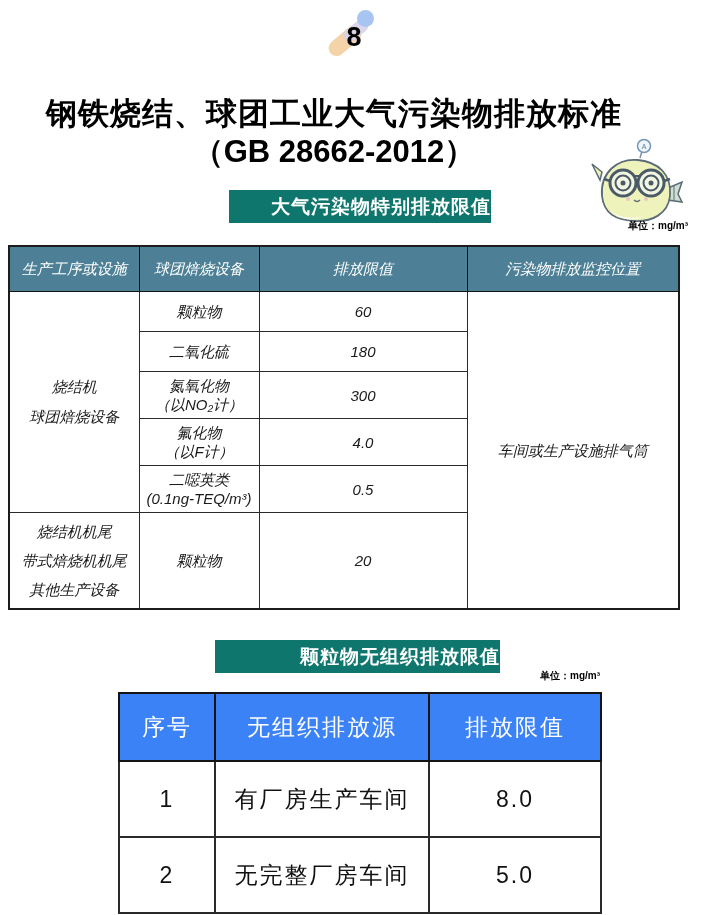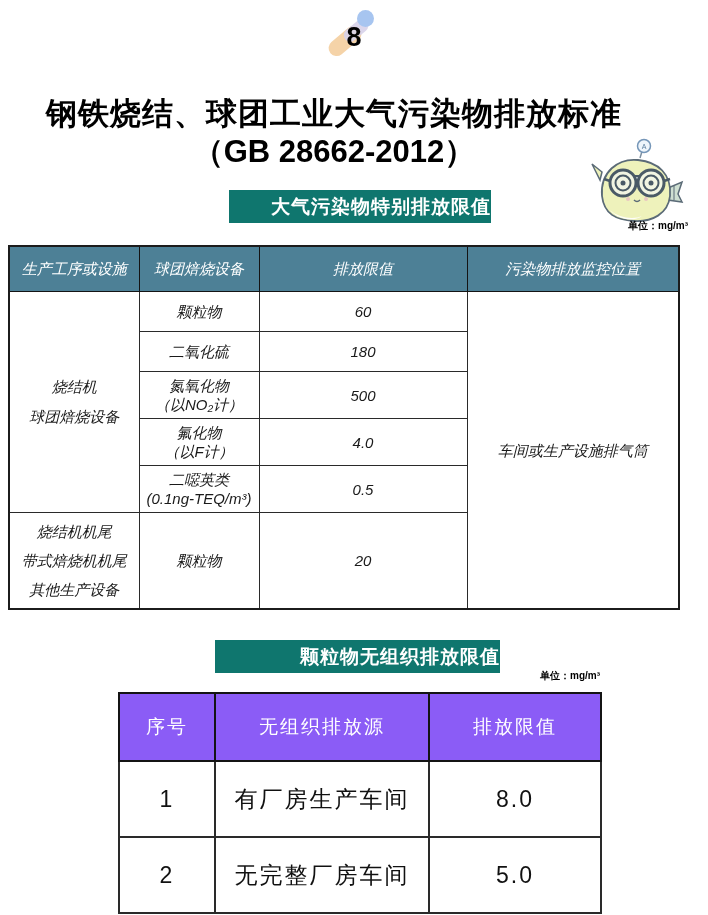--- a/index.html
+++ b/index.html
@@ -41,21 +41,21 @@
   .table1 th { background:#4d8096; color:#ffffff; font-weight:normal; font-size:15px;
                height:42px; border:1px solid #141414; }
   .table1 td { border:1px solid #2a2a2a; text-align:center; vertical-align:middle;
                font-size:15px; color:#1a1a1a; line-height:19px; padding:4px; }
   .h40{height:40px} .h46{height:46px} .h42{height:42px} .h80{height:80px}
   .stackA div { line-height:30px; }
   .stackB div { line-height:29px; }
 
   
   .table2 { position:absolute; left:118px; top:692px; width:482px; border:2px solid #141414; }
-  .table2 th { background:#8b5cf6; color:#ffffff; font-weight:normal; font-size:19px;
+  .table2 th { background:#3b82f6; color:#ffffff; font-weight:normal; font-size:23px;
                height:64px; border:2px solid #141414; letter-spacing:2px; }
   .table2 td { border:2px solid #2a2a2a; text-align:center; vertical-align:middle;
                font-size:23px; color:#111; height:72px; letter-spacing:2px; }
 </style>
 </head>
 <body>
 
 <div class="page">
 
   <div class="deco pill-orange"></div>
@@ -122,21 +122,21 @@
     </tr>
     <tr class="h40">
       <td>二氧化硫</td>
       <td>180</td>
     </tr>
     <tr class="h46">
       <td>
         <div>氮氧化物</div>
         <div>（以NO₂计）</div>
       </td>
-      <td>500</td>
+      <td>300</td>
     </tr>
     <tr class="h42">
       <td>
         <div>氟化物</div>
         <div>（以F计）</div>
       </td>
       <td>4.0</td>
     </tr>
     <tr class="h42">
       <td>

